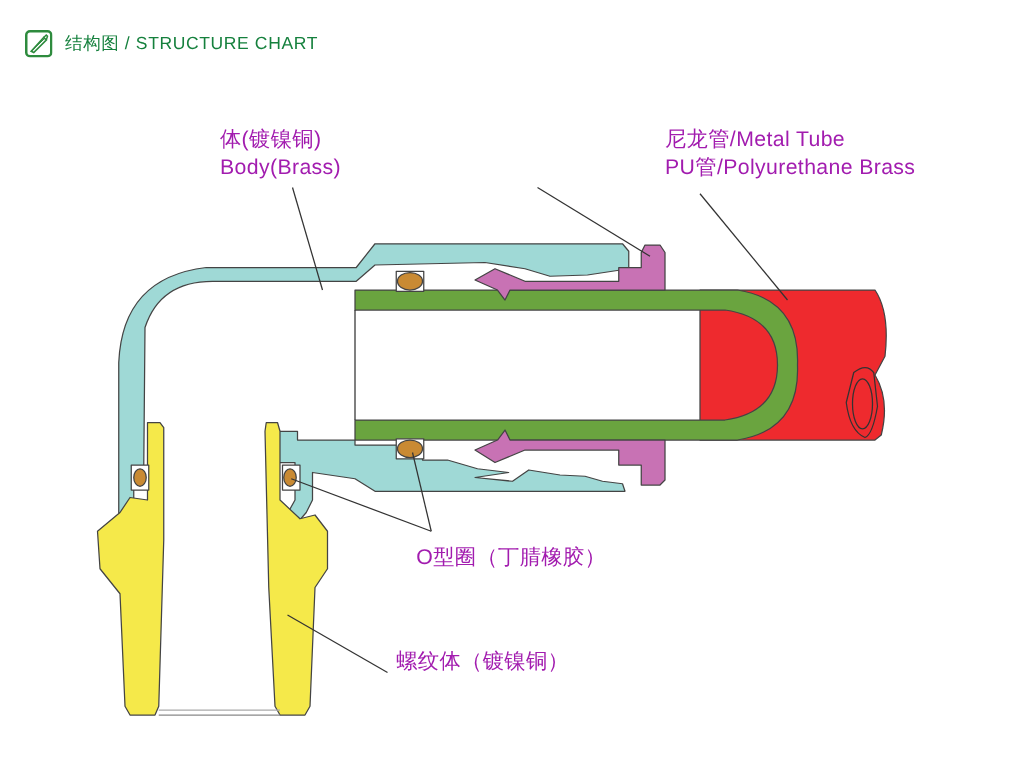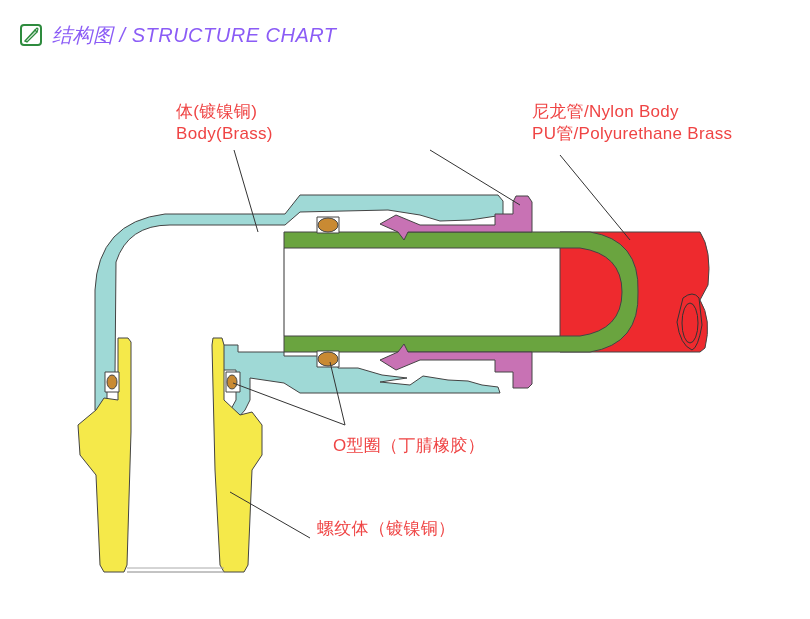--- a/index.html
+++ b/index.html
@@ -1,22 +1,22 @@
 <!DOCTYPE html>
 <html><head>
 <meta charset="utf-8">
 <style>
   html, body { margin:0; padding:0; background:#ffffff; }
   body { width:810px; height:619px; position:relative; overflow:hidden;
          font-family:"Liberation Sans", "DejaVu Sans", sans-serif; color:#333; }
   .header { position:absolute; left:20px; top:20px; height:30px; display:flex; align-items:center; }
   .header .logo { width:22px; height:22px; margin-right:10px; }
-  .header .title { font-size:20px; letter-spacing:0.5px; color:#8b5cf6;font-style:italic; }
+  .header .title { font-size:14px; letter-spacing:0.5px; color:#15803d; }
   .diagram { position:absolute; left:0; top:0; width:810px; height:619px; }
-  .lbl { position:absolute; font-size:17px; line-height:22px; color:#ef4444; white-space:nowrap; letter-spacing:0.3px; }
+  .lbl { position:absolute; font-size:17px; line-height:22px; color:#a21caf; white-space:nowrap; letter-spacing:0.3px; }
 </style>
 </head>
 <body>
 
 <div class="header">
   <svg class="logo" viewBox="0 0 22 22">
     <rect x="1" y="1" width="20" height="20" rx="3" fill="none" stroke="#2e8b3e" stroke-width="2"></rect>
     <path d="M5 17 L15 6 L17 8 L7 18 Z" fill="none" stroke="#2e8b3e" stroke-width="1.4"></path>
     <path d="M15 6 L17 4 L18 5 L17 8" fill="none" stroke="#2e8b3e" stroke-width="1.2"></path>
     <line x1="6" y1="16" x2="15.5" y2="7" stroke="#2e8b3e" stroke-width="0.8"></line>
@@ -67,21 +67,21 @@
   </g>
 </svg>
 
 <div class="lbl" style="left:176px;top:101px;">
   <div>体(镀镍铜)</div>
   <div>Body(Brass)</div>
 </div>
 <div class="lbl" style="left:366px;top:98px;">
 </div>
 <div class="lbl" style="left:532px;top:101px;">
-  <div>尼龙管/Nylon Body</div>
+  <div>尼龙管/Metal Tube</div>
   <div>PU管/Polyurethane Brass</div>
 </div>
 <div class="lbl" style="left:333px;top:435px;text-align:right;">
   <div>O型圈（丁腈橡胶）</div>
 </div>
 <div class="lbl" style="left:317px;top:518px;">
   <div>螺纹体（镀镍铜）</div>
 </div>
 
 </body></html>

